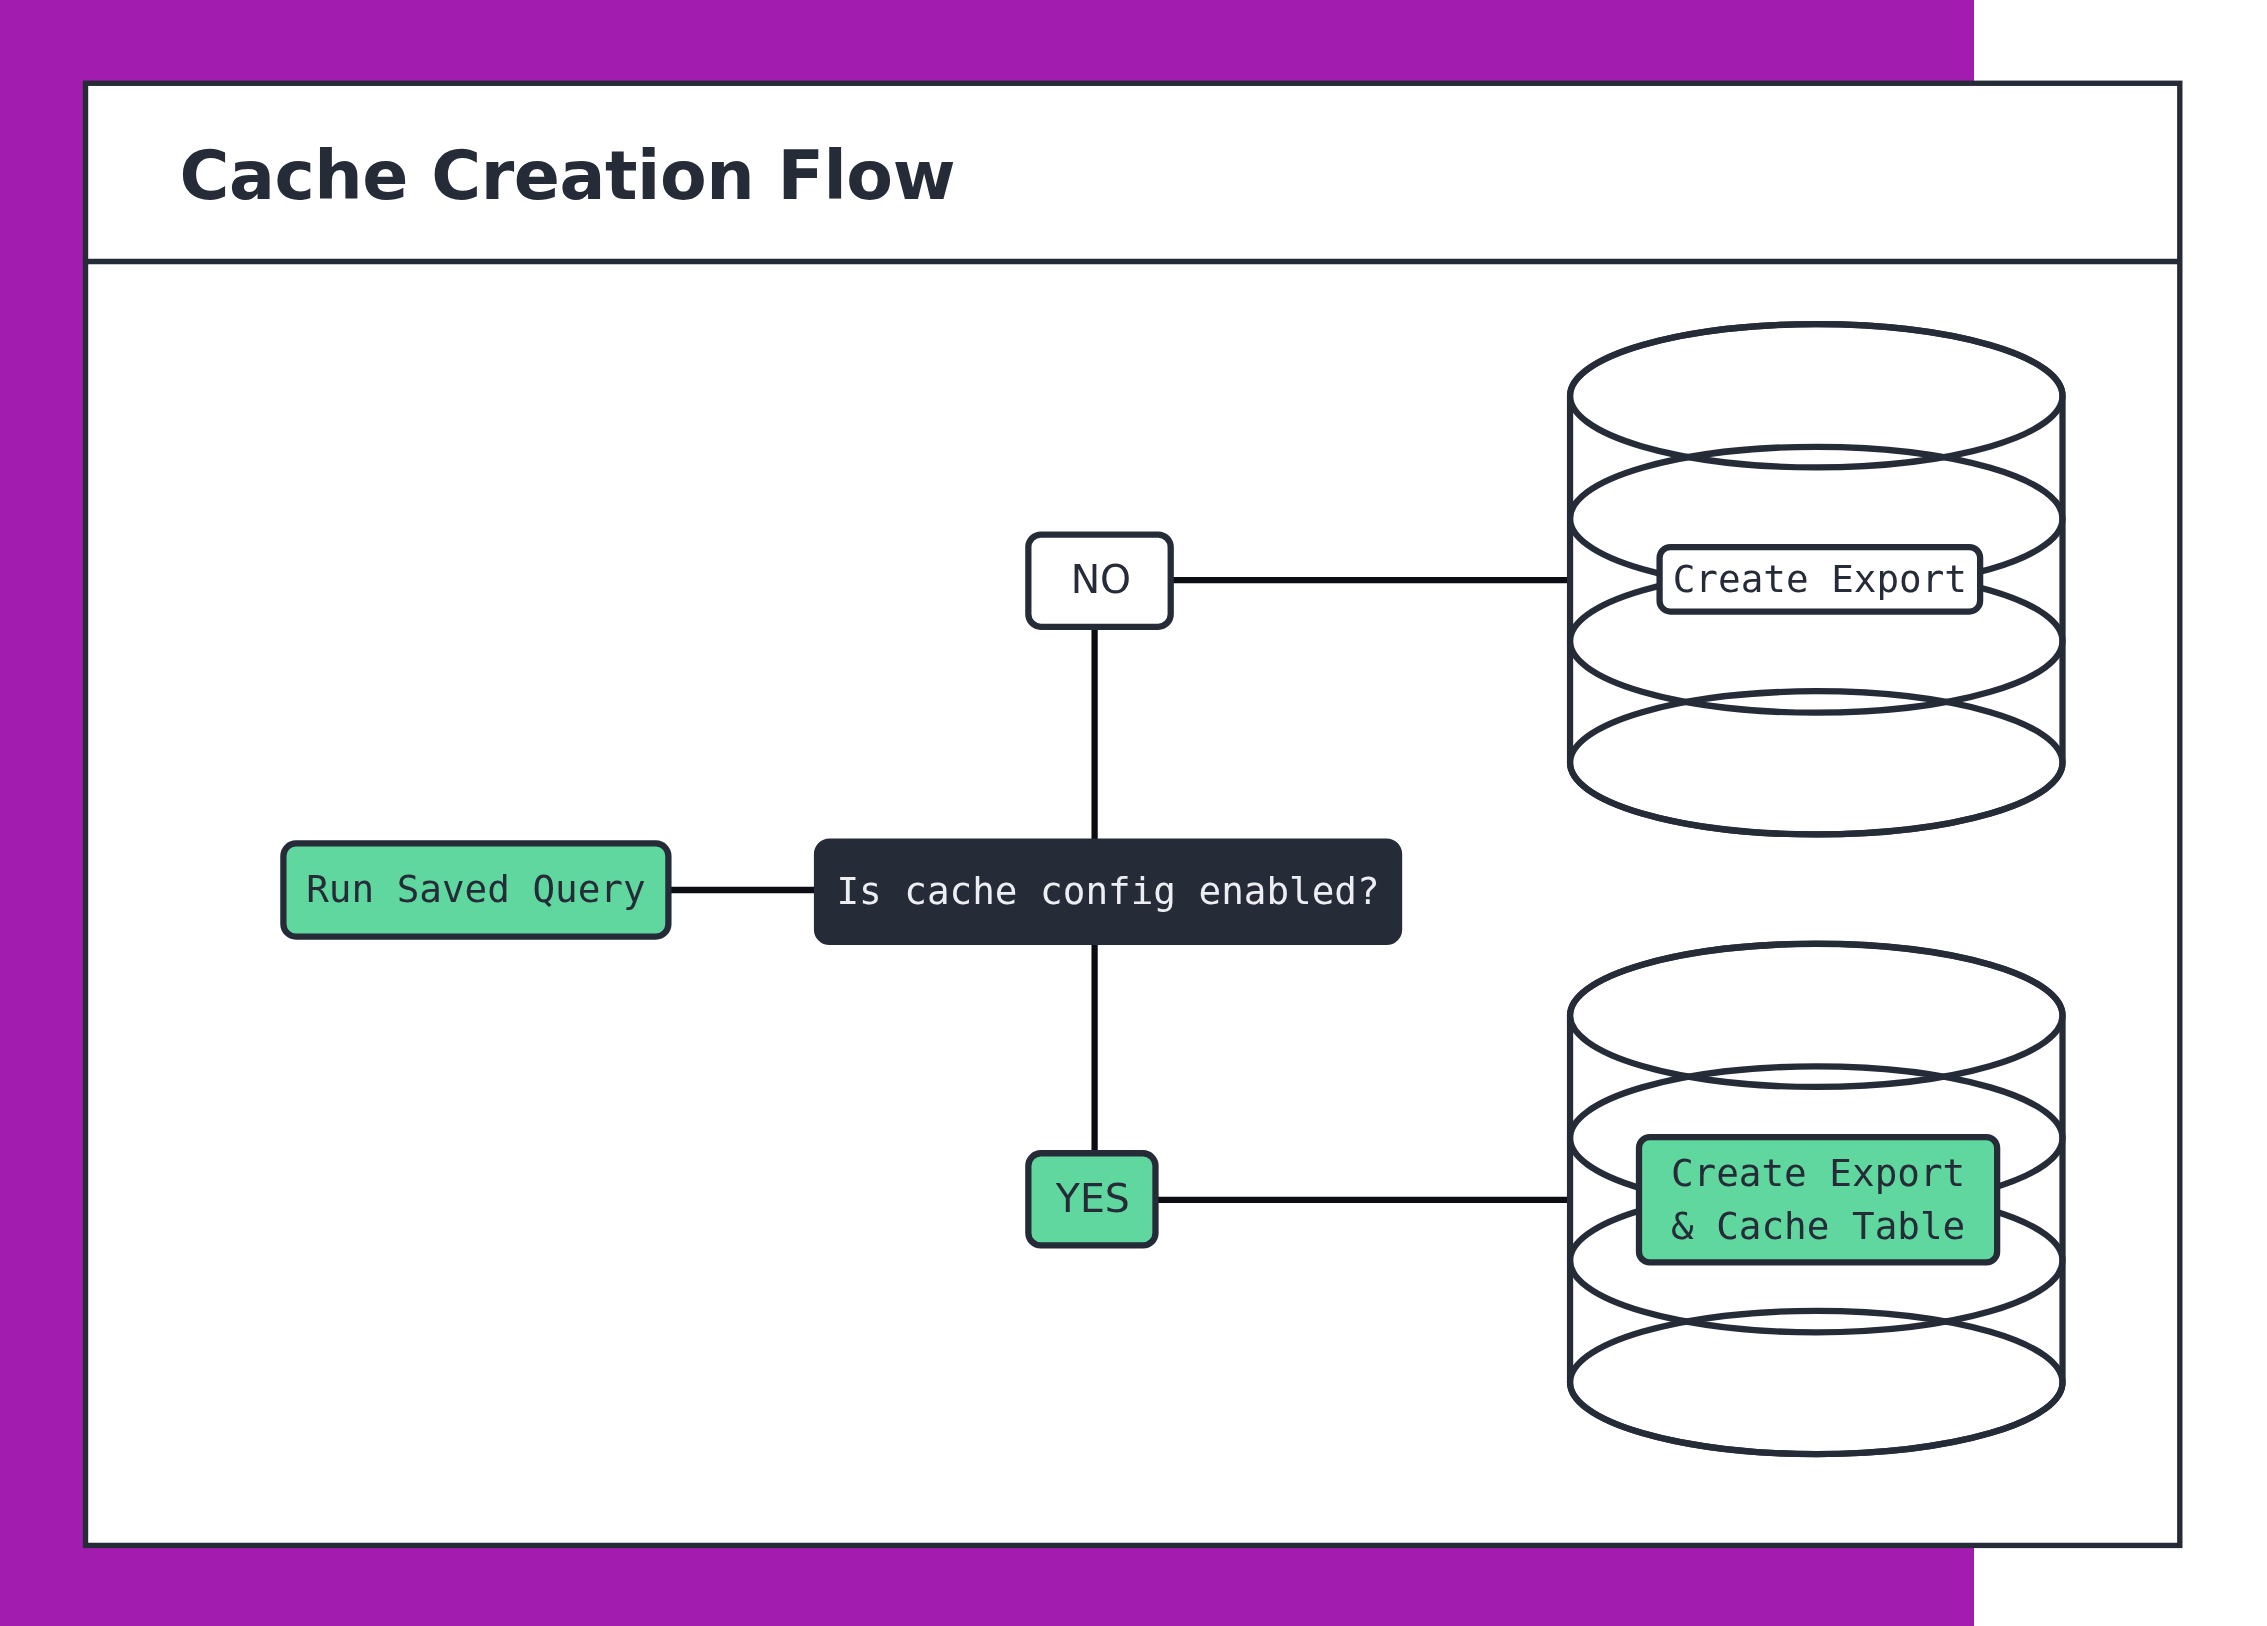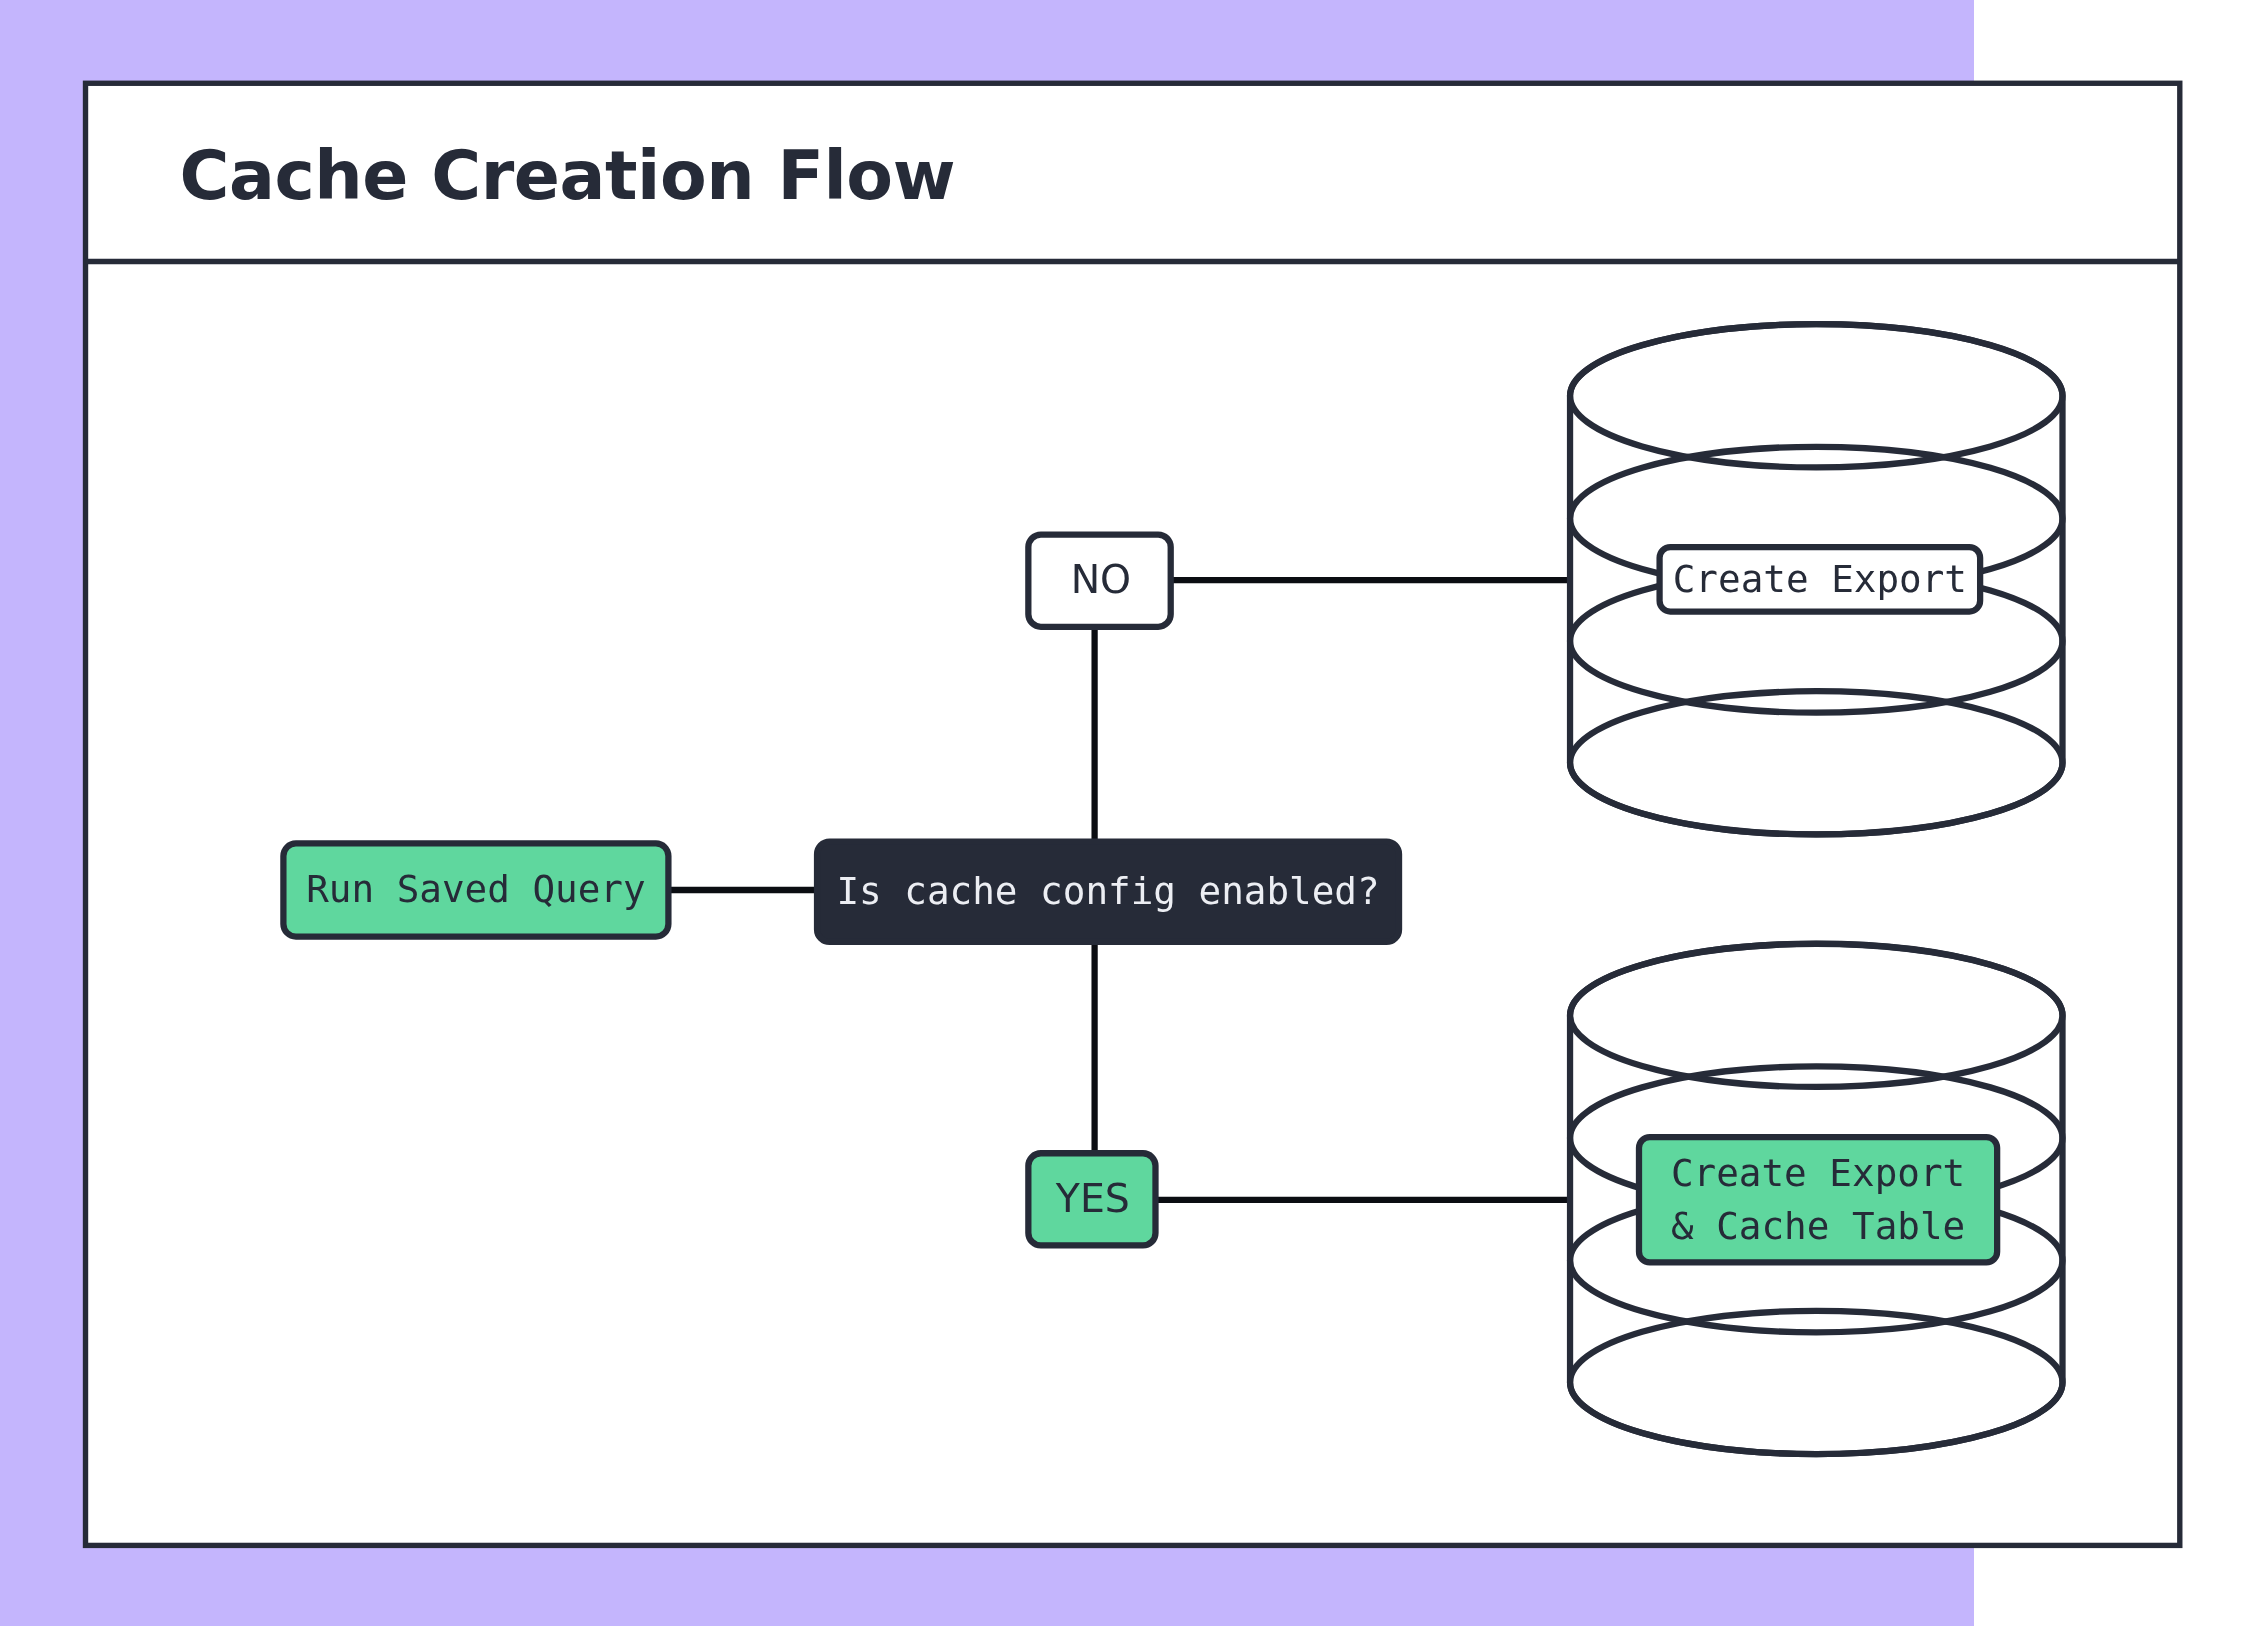--- a/index.html
+++ b/index.html
@@ -10,21 +10,21 @@
   body {
     width: 2268px;
     height: 1626px;
     font-family: "Liberation Sans", sans-serif;
     overflow: hidden;
   }
   #stage {
     position: relative;
     width: 1974px;
     height: 1626px;
-    background: #c4b5fd;
+    background: #a21caf;
     text-decoration: underline;
   }
   #diagram-svg {
     position: absolute;
     left: 0;
     top: 0;
     width: 2268px;
     height: 1626px;
   }
   .frame-rect {

